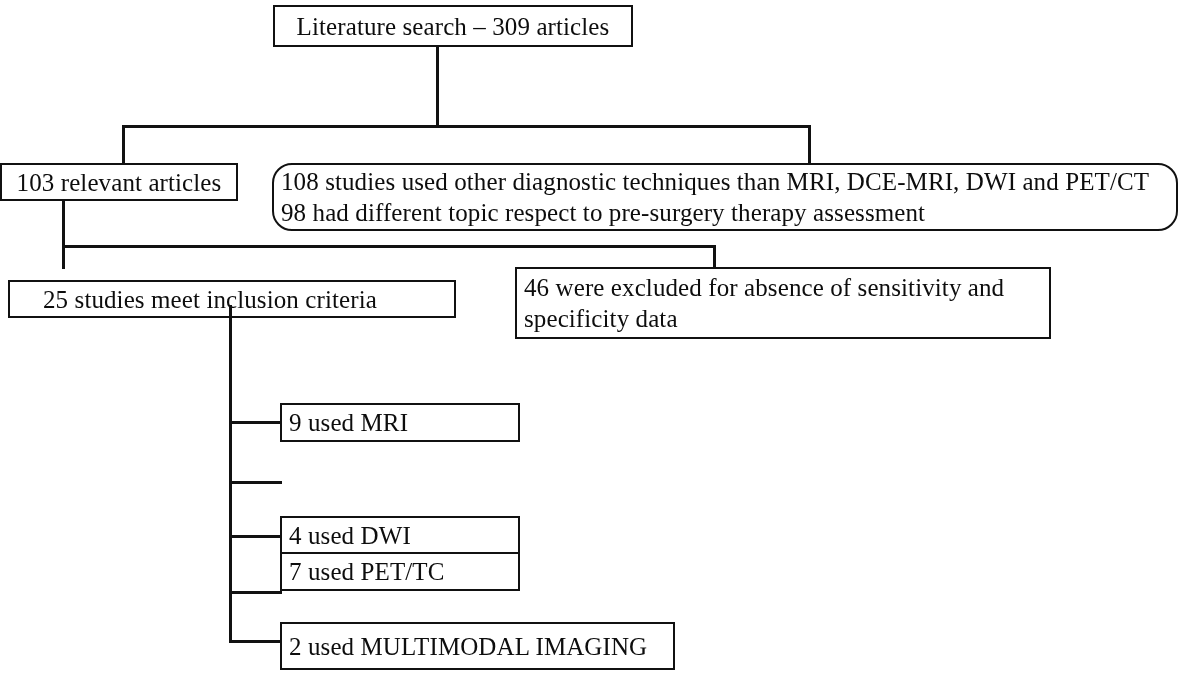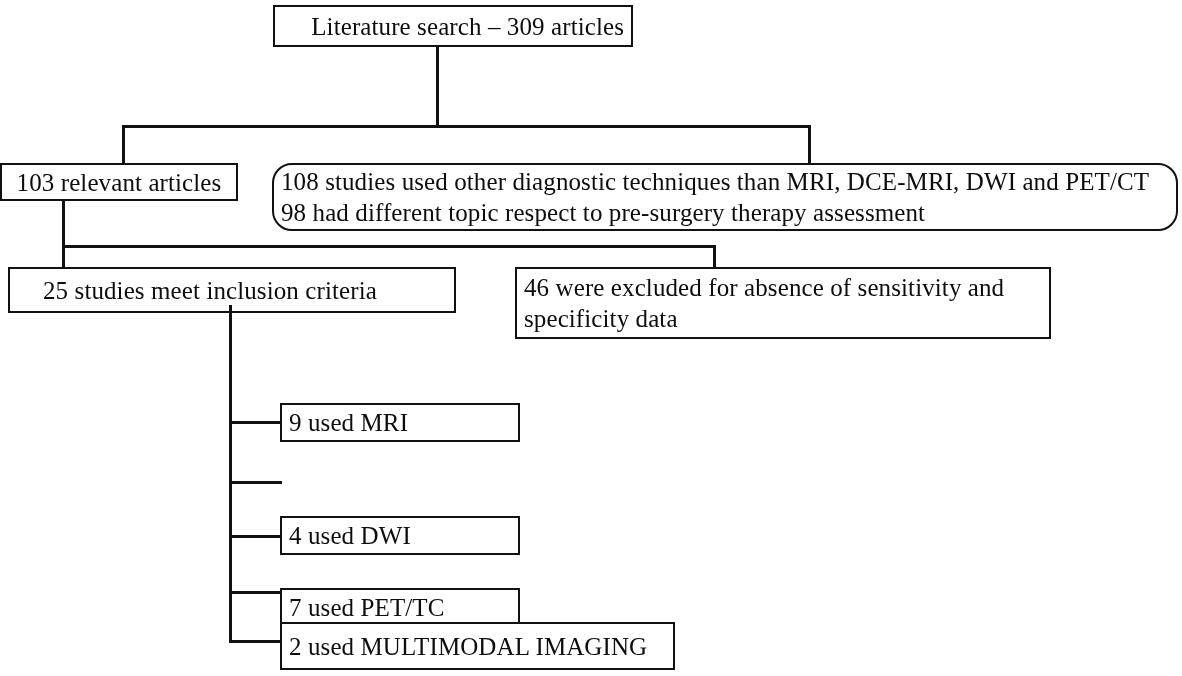--- a/index.html
+++ b/index.html
@@ -28,21 +28,21 @@
   }
   .node .line {
     display: block;
     font-size: 25px;
     line-height: 31px;
     color: #0d0d0d;
     white-space: nowrap;
     letter-spacing: 0.1px;
   }
   .node.center .line {
-    text-align: right;
+    text-align: center;
   }
   .connector {
     position: absolute;
     background: #111111;
   }
   .v { width: 3px; }
   .h { height: 3px; }
 </style>
 </head>
 <body>
@@ -68,21 +68,21 @@
   <div class="node" style="left:272px; top:163px; width:906px; height:68px;border-radius:20px;">
     <span class="line">108 studies used other diagnostic techniques than MRI, DCE-MRI, DWI and PET/CT</span>
     <span class="line">98 had different topic respect to pre-surgery therapy assessment</span>
   </div>
 
   <div class="connector v" style="left:62px; top:201px; width:3px; height:46px;"></div>
   <div class="connector h" style="left:62px; top:245px; width:654px; height:3px;"></div>
   <div class="connector v" style="left:62px; top:245px; width:3px; height:24px;"></div>
   <div class="connector v" style="left:713px; top:245px; width:3px; height:24px;"></div>
 
-  <div class="node" style="left:8px; top:267px; width:448px; height:46px;padding-left:33px;">
+  <div class="node" style="left:8px; top:280px; width:448px; height:38px;padding-left:33px;">
     <span class="line">25 studies meet inclusion criteria</span>
   </div>
 
   <div class="node" style="left:515px; top:267px; width:536px; height:72px;">
     <span class="line">46 were excluded for absence of sensitivity and</span>
     <span class="line">specificity data</span>
   </div>
 
   <div class="connector v" style="left:229px; top:305px; width:3px; height:337px;"></div>
 
@@ -92,21 +92,21 @@
   </div>
 
   <div class="connector h" style="left:229px; top:481px; width:53px; height:3px;"></div>
 
   <div class="connector h" style="left:229px; top:535px; width:53px; height:3px;"></div>
   <div class="node" style="left:280px; top:516px; width:240px; height:39px;">
     <span class="line">4 used DWI</span>
   </div>
 
   <div class="connector h" style="left:229px; top:591px; width:53px; height:3px;"></div>
-  <div class="node" style="left:280px; top:588px; width:240px; height:39px;">
+  <div class="node" style="left:280px; top:552px; width:240px; height:39px;">
     <span class="line">7 used PET/TC</span>
   </div>
 
   <div class="connector h" style="left:229px; top:640px; width:53px; height:3px;"></div>
   <div class="node" style="left:280px; top:622px; width:395px; height:48px;">
     <span class="line">2 used MULTIMODAL IMAGING</span>
   </div>
 
 </div>
 

